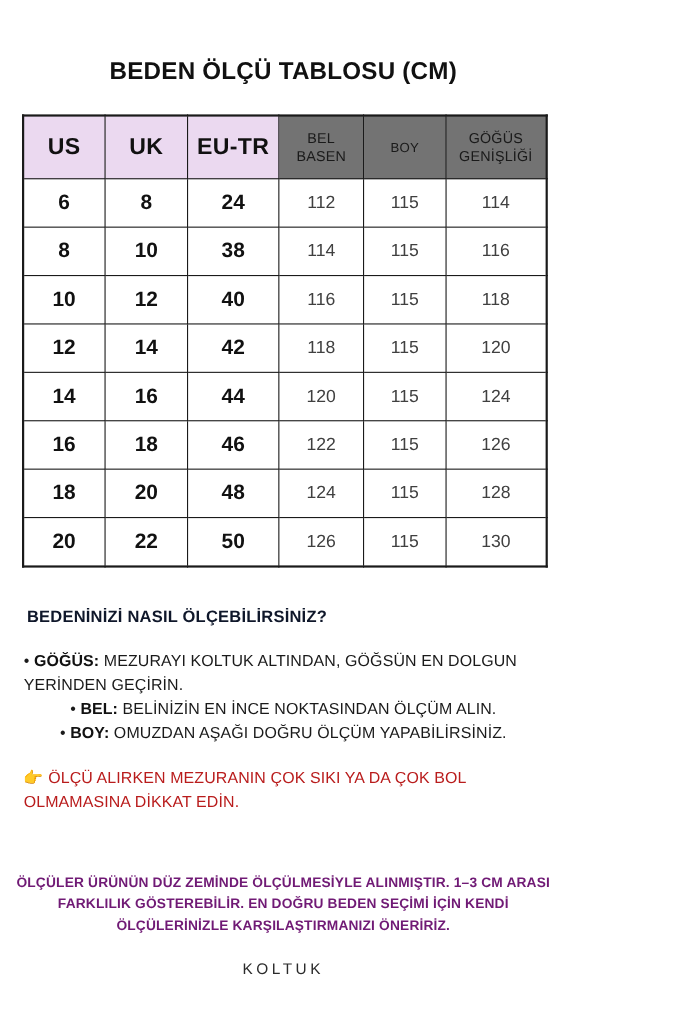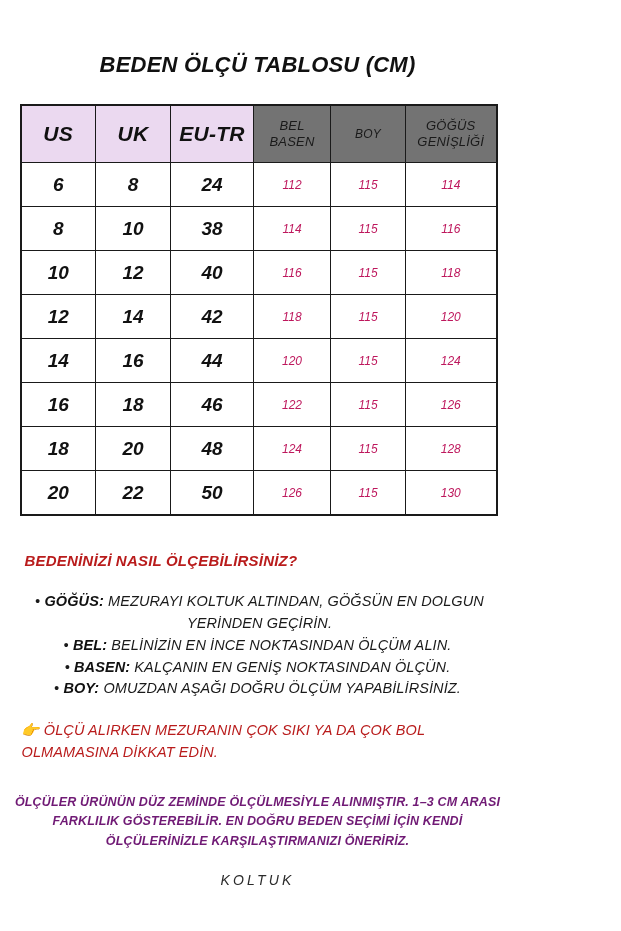--- a/index.html
+++ b/index.html
@@ -15,21 +15,20 @@
     -webkit-font-smoothing: antialiased;
     position: relative;
     overflow: hidden;
   }
 
   .page {
     width: 515px;
     height: 931px;
     box-sizing: border-box;
     position: relative;
-    font-style: italic;
   }
 
   
   .title {
     text-align: center;
     font-size: 22px;
     font-weight: bold;
     letter-spacing: 0.2px;
     color: #111111;
     margin: 0;
@@ -87,65 +86,65 @@
 
   tbody tr td {
     height: 43px;
   }
   td.cell-bold {
     font-size: 19px;
     font-weight: bold;
     color: #111111;
   }
   td.cell-plain {
-    font-size: 12px;
+    font-size: 16px;
     font-weight: normal;
-    color: #be185d;
+    color: #404040;
   }
 
   
   col.c-us   { width: 75px; }
   col.c-uk   { width: 75px; }
   col.c-eu   { width: 83px; }
   col.c-bel  { width: 77px; }
   col.c-boy  { width: 75px; }
   col.c-gog  { width: 91px; }
 
   
   .howto {
     margin: 0 auto;
     width: 480px;
     padding-top: 36px;
   }
   .howto-heading {
     font-size: 15px;
     font-weight: bold;
     letter-spacing: 0.2px;
-    color: #b91c1c;
+    color: #0f172a;
     margin: 0 0 22px 7px;
   }
   .bullets {
     margin: 0;
     padding: 0;
     list-style: none;
     text-align: center;
   }
   .bullets li {
     font-size: 14.5px;
     line-height: 1.5;
     color: #1a1a1a;
     letter-spacing: 0.1px;
     margin: 0;
   }
   .bullets li .lbl {
     font-weight: bold;
     color: #111111;
   }
   .bullets li.first {
-    text-align: center;
+    text-align: left;
     margin-left: 4px;
   }
 
   .tip {
     margin: 20px auto 0;
     width: 480px;
     font-size: 14.5px;
     line-height: 1.5;
     letter-spacing: 0.1px;
     color: #b91c1c;
@@ -294,21 +293,20 @@
           </tr>
         </tbody>
     </table>
   </div>
 
   <div class="howto">
     <div class="howto-heading">BEDENİNİZİ NASIL ÖLÇEBİLİRSİNİZ?</div>
     <ul class="bullets" id="howto-bullets">
         <li class="first"><span>•</span> <span class="lbl">GÖĞÜS:</span><span> MEZURAYI KOLTUK ALTINDAN, GÖĞSÜN EN DOLGUN YERİNDEN GEÇİRİN.</span></li>
         <li><span>•</span> <span class="lbl">BEL:</span><span> BELİNİZİN EN İNCE NOKTASINDAN ÖLÇÜM ALIN.</span></li>
-        <li><span>•</span> <span class="lbl">BASEN:</span><span> KALÇANIN EN GENİŞ NOKTASINDAN ÖLÇÜN.</span></li>
         <li><span>•</span> <span class="lbl">BOY:</span><span> OMUZDAN AŞAĞI DOĞRU ÖLÇÜM YAPABİLİRSİNİZ.</span></li>
       </ul>
     <div class="tip">
       <span class="emoji">👉</span>
       <span>ÖLÇÜ ALIRKEN MEZURANIN ÇOK SIKI YA DA ÇOK BOL OLMAMASINA DİKKAT EDİN.</span>
     </div>
   </div>
 
   <div class="disclaimer">ÖLÇÜLER ÜRÜNÜN DÜZ ZEMİNDE ÖLÇÜLMESİYLE ALINMIŞTIR. 1–3 CM ARASI FARKLILIK GÖSTEREBİLİR. EN DOĞRU BEDEN SEÇİMİ İÇİN KENDİ ÖLÇÜLERİNİZLE KARŞILAŞTIRMANIZI ÖNERİRİZ.</div>
 

